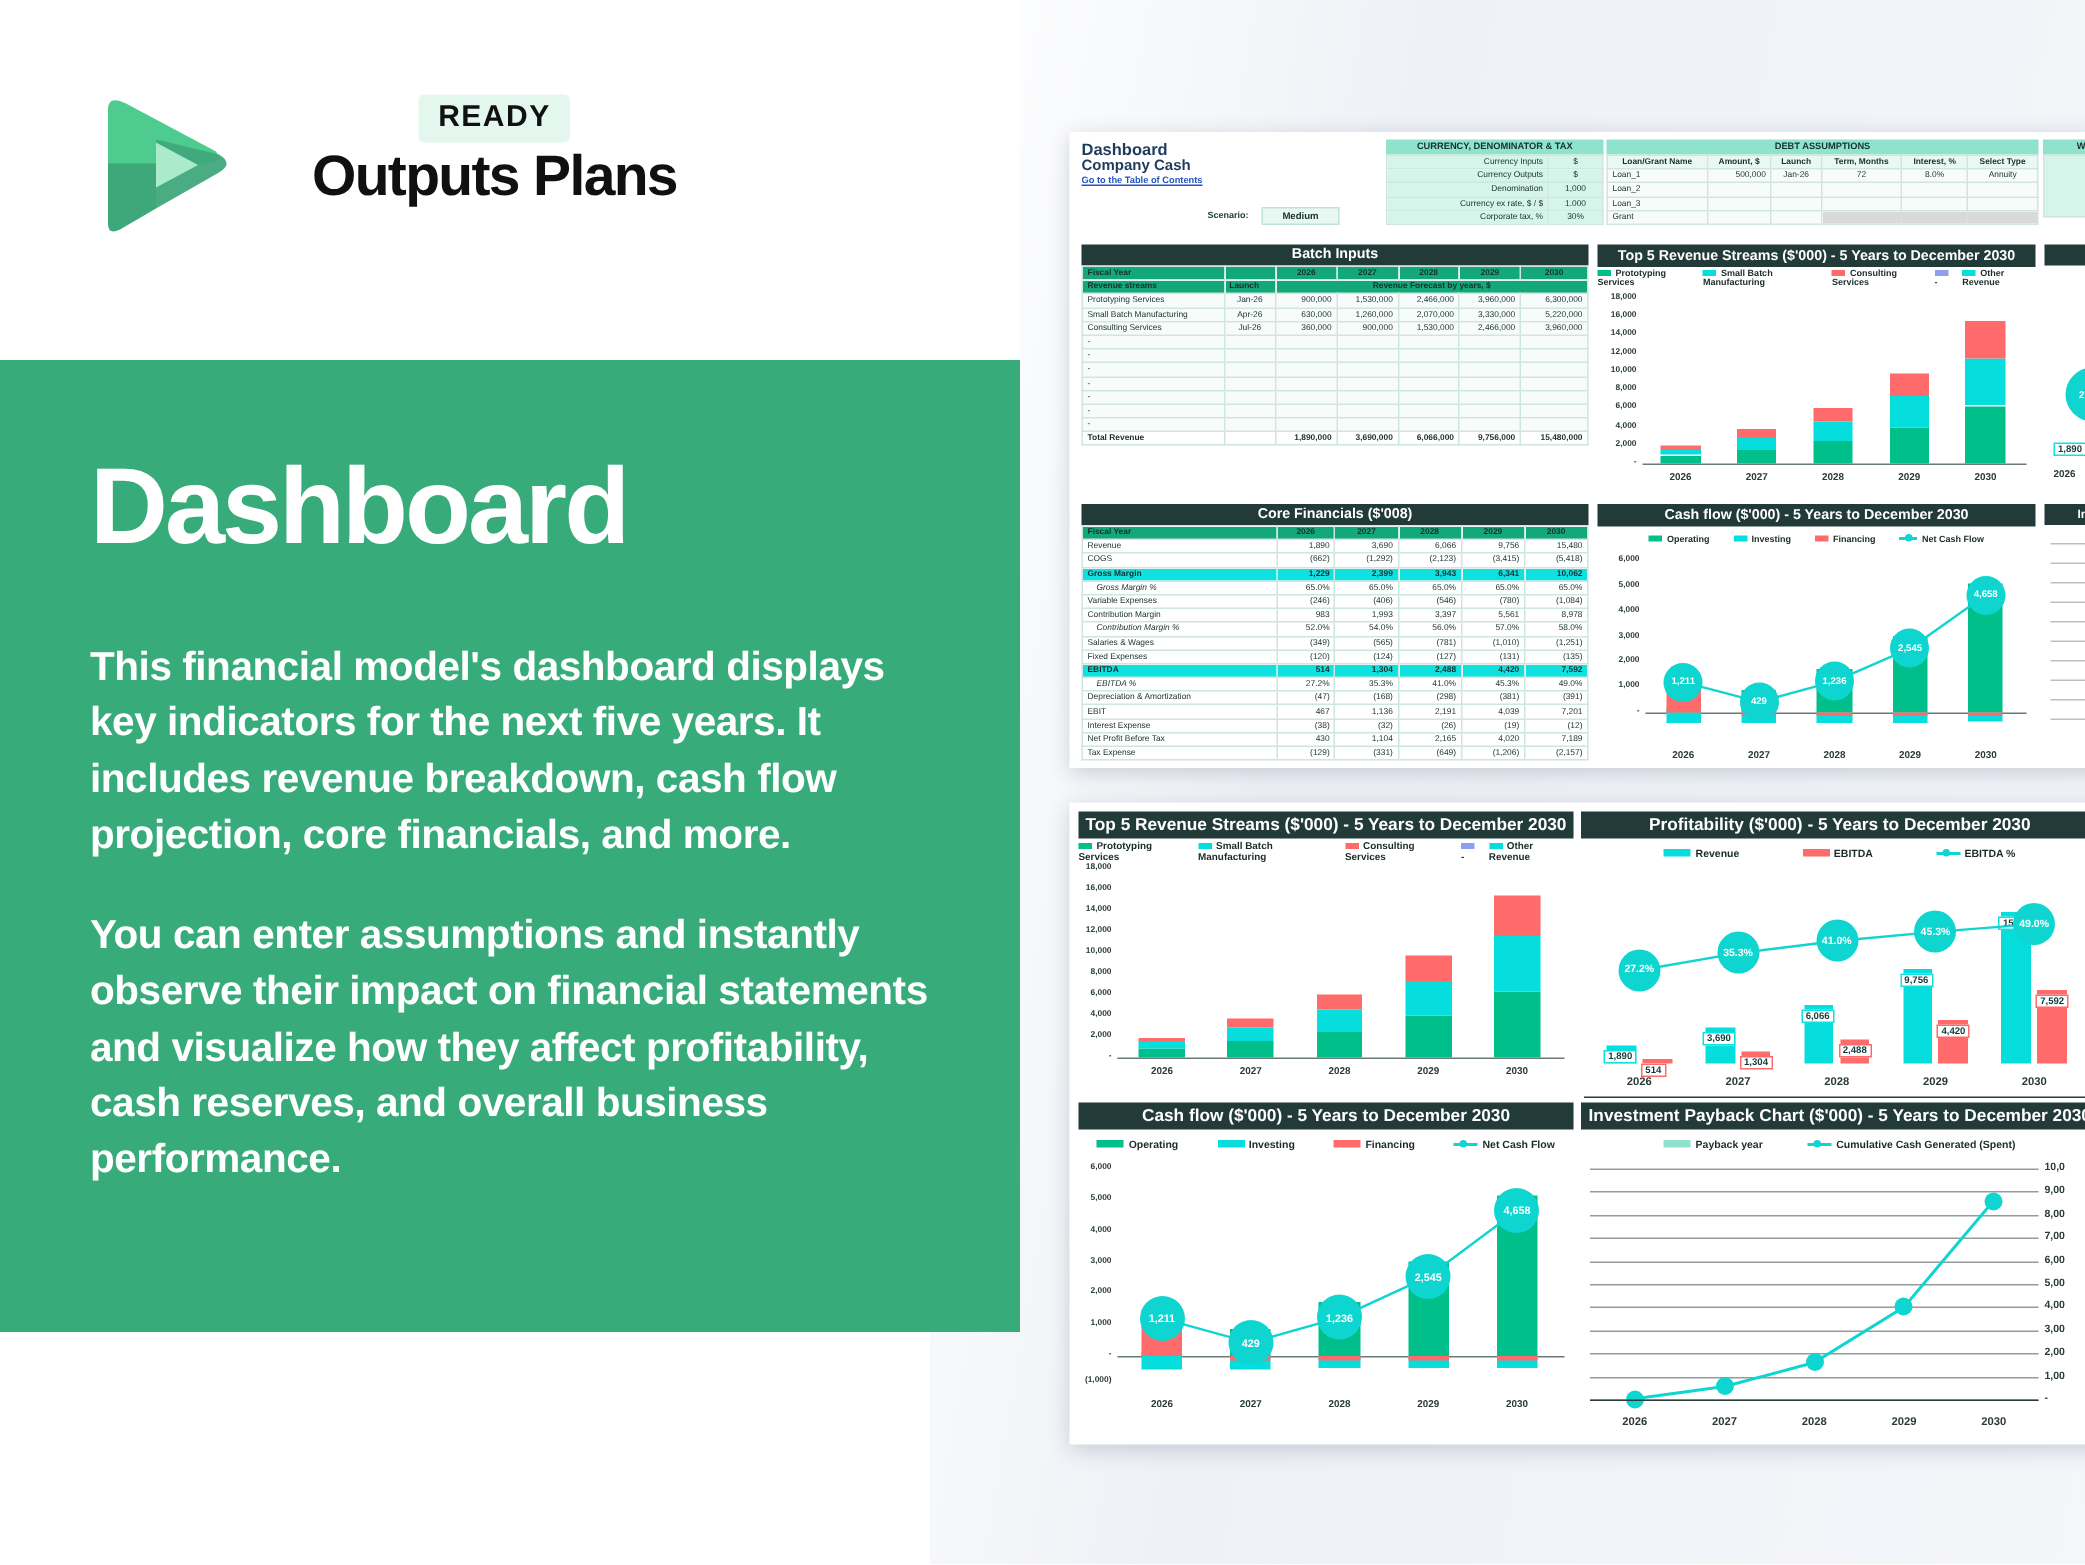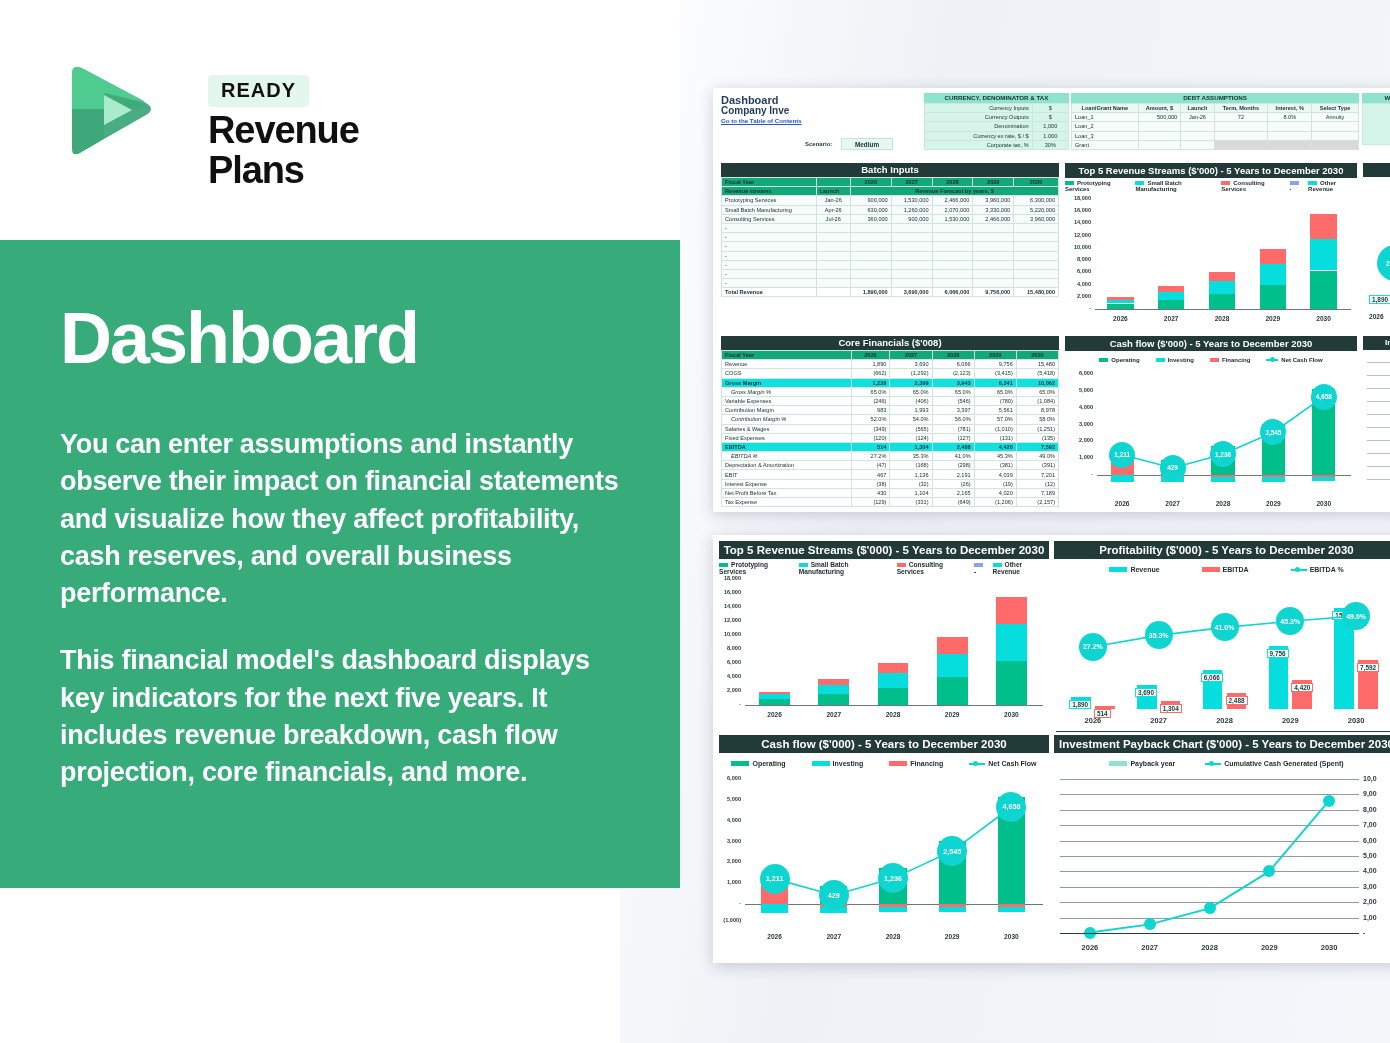--- a/index.html
+++ b/index.html
@@ -11,21 +11,21 @@
   }
   
   #bg-right-wash{
     position:absolute; left:620px; top:0; width:770px; height:1043px;
     background:linear-gradient(100deg,#ffffff 0%, #eef1f6 35%, #f4f6fa 100%);
   }
   #bg-left-top{ position:absolute; left:0; top:0; width:680px; height:240px; background:#ffffff; }
   
   #logo{ position:absolute; left:58px; top:55px; width:400px; height:105px; }
   #logo-mark{ position:absolute; left:0; top:4px; width:100px; height:100px; }
-  #logo-text{ position:absolute; left:150px; top:20px; }
+  #logo-text{ position:absolute; left:150px; top:8px;text-align:center; }
   #ready-badge{
     display:inline-block; background:#e4f7ee; color:#111; font-weight:700;
     font-size:20px; letter-spacing:1px; padding:4px 13px 5px 13px; border-radius:4px;
   }
   #brand-name{
     font-size:38px; font-weight:800; color:#101010; letter-spacing:-1.1px;
     margin-top:4px; line-height:1.05;
   }
   
   #green-panel{
@@ -91,35 +91,35 @@
 
 <div id="logo">
   <svg id="logo-mark" viewBox="0 0 100 100">
     <path d="M14 14 L14 90 Q14 98 22 94 L46 80 L46 34 Z" fill="#3fa87b"></path>
     <path d="M14 14 L14 50 L78 50 Q92 50 86 42 L26 10 Q14 4 14 14 Z" fill="#4ecb8e"></path>
     <path d="M46 34 L46 80 L88 56 Q98 50 88 44 Z" fill="#3fa87b" opacity="0.95"></path>
     <path d="M46 36 L46 66 L74 51 Z" fill="#a9ebcb"></path>
   </svg>
   <div id="logo-text">
     <div id="ready-badge">READY</div>
-    <div id="brand-name">Revenue Plans</div>
+    <div id="brand-name">Outputs Plans</div>
   </div>
 </div>
 
 <div id="green-panel">
   <div id="page-title">Dashboard</div>
+  <div class="para">This financial model's dashboard displays key indicators for the next five years. It includes revenue breakdown, cash flow projection, core financials, and more.</div>
   <div class="para">You can enter assumptions and instantly observe their impact on financial statements and visualize how they affect profitability, cash reserves, and overall business performance.</div>
-  <div class="para">This financial model's dashboard displays key indicators for the next five years. It includes revenue breakdown, cash flow projection, core financials, and more.</div>
 </div>
 
 <div class="shot" id="shot-top">
 
   <div style="position:absolute;left:8px;top:6px;">
     <div style="font-size:11px;font-weight:700;color:#1f3b5c;">Dashboard</div>
-    <div style="font-size:10px;font-weight:700;color:#1f3b5c;margin-top:-1px;">Company Inve</div>
+    <div style="font-size:10px;font-weight:700;color:#1f3b5c;margin-top:-1px;">Company Cash</div>
     <div class="lnk" style="margin-top:1px;">Go to the Table of Contents</div>
   </div>
   <div style="position:absolute;left:92px;top:53px;font-size:6px;font-weight:700;color:#1b3b34;">Scenario:</div>
   <div style="position:absolute;left:128px;top:50px;width:52px;height:12px;background:#e8f7f1;border:.5px solid #bfe6d9;font-size:6.4px;font-weight:700;color:#14322c;display:flex;align-items:center;justify-content:center;">Medium</div>
 
   <div style="position:absolute;left:211px;top:5px;width:145px;">
     <div class="mintHead" style="height:10px;line-height:10px;">CURRENCY, DENOMINATOR &amp; TAX</div>
     <table class="grid" id="currency-rows">
         <tbody>
           <tr style="background:#d6f5ea">

